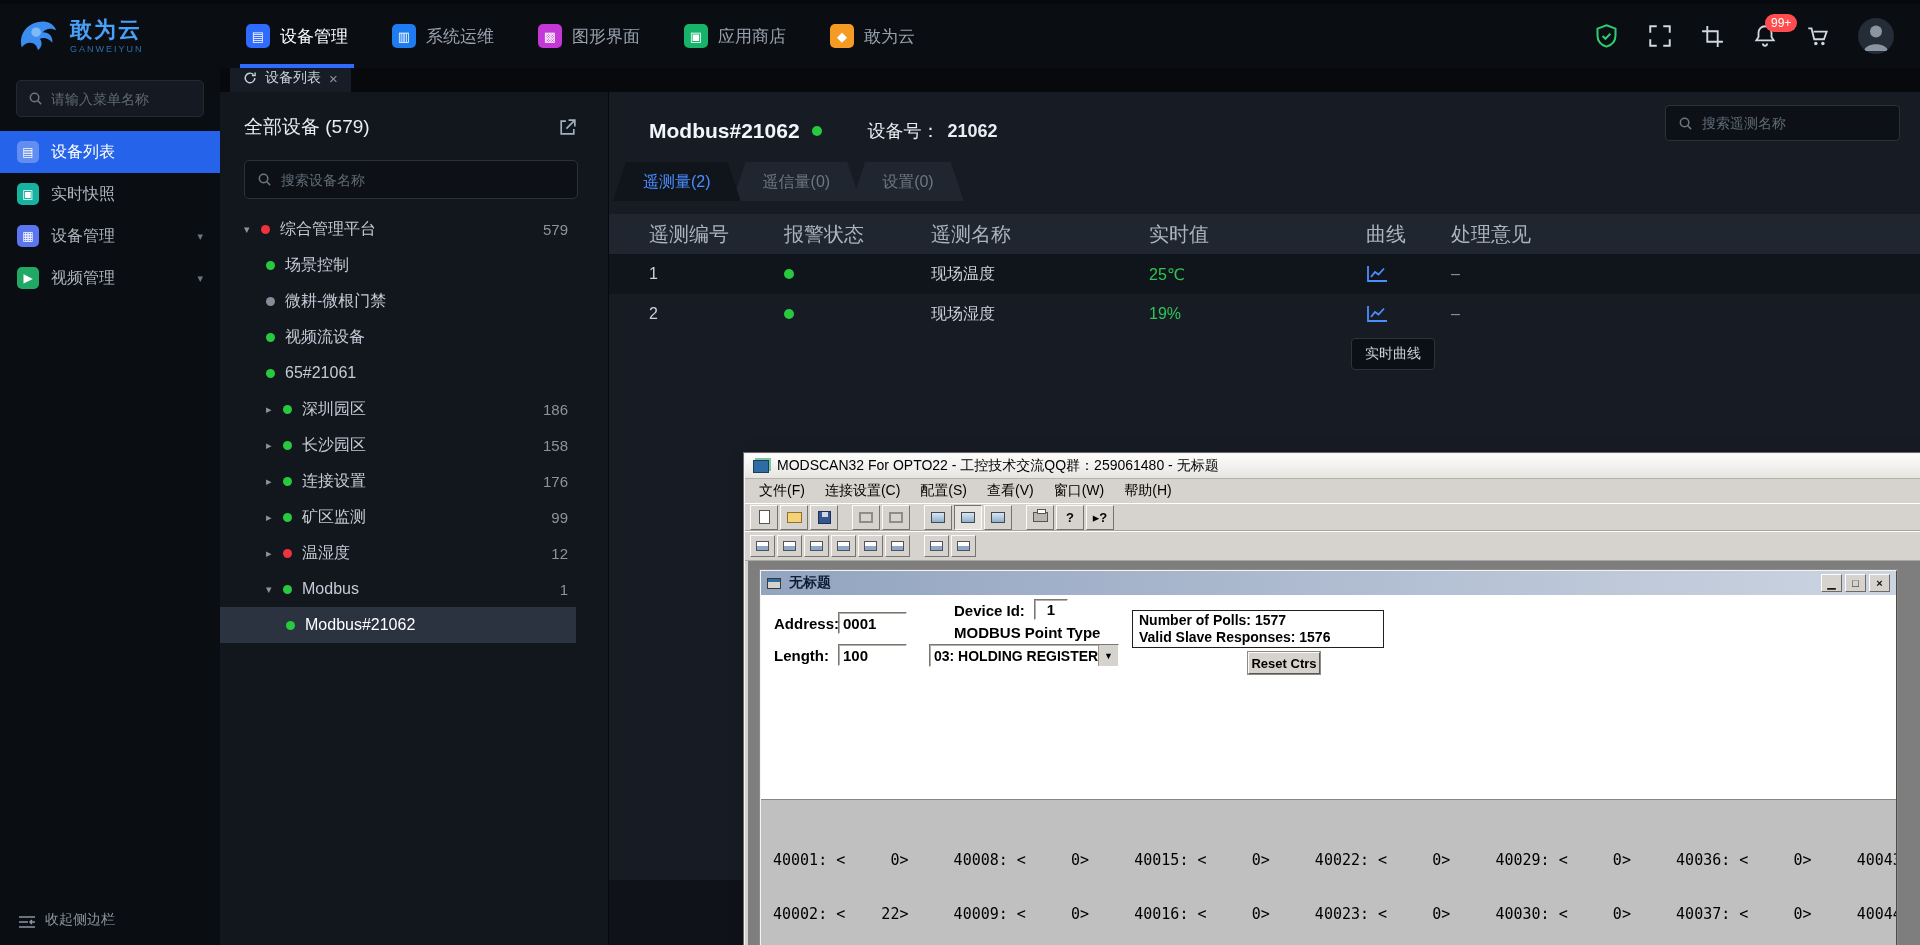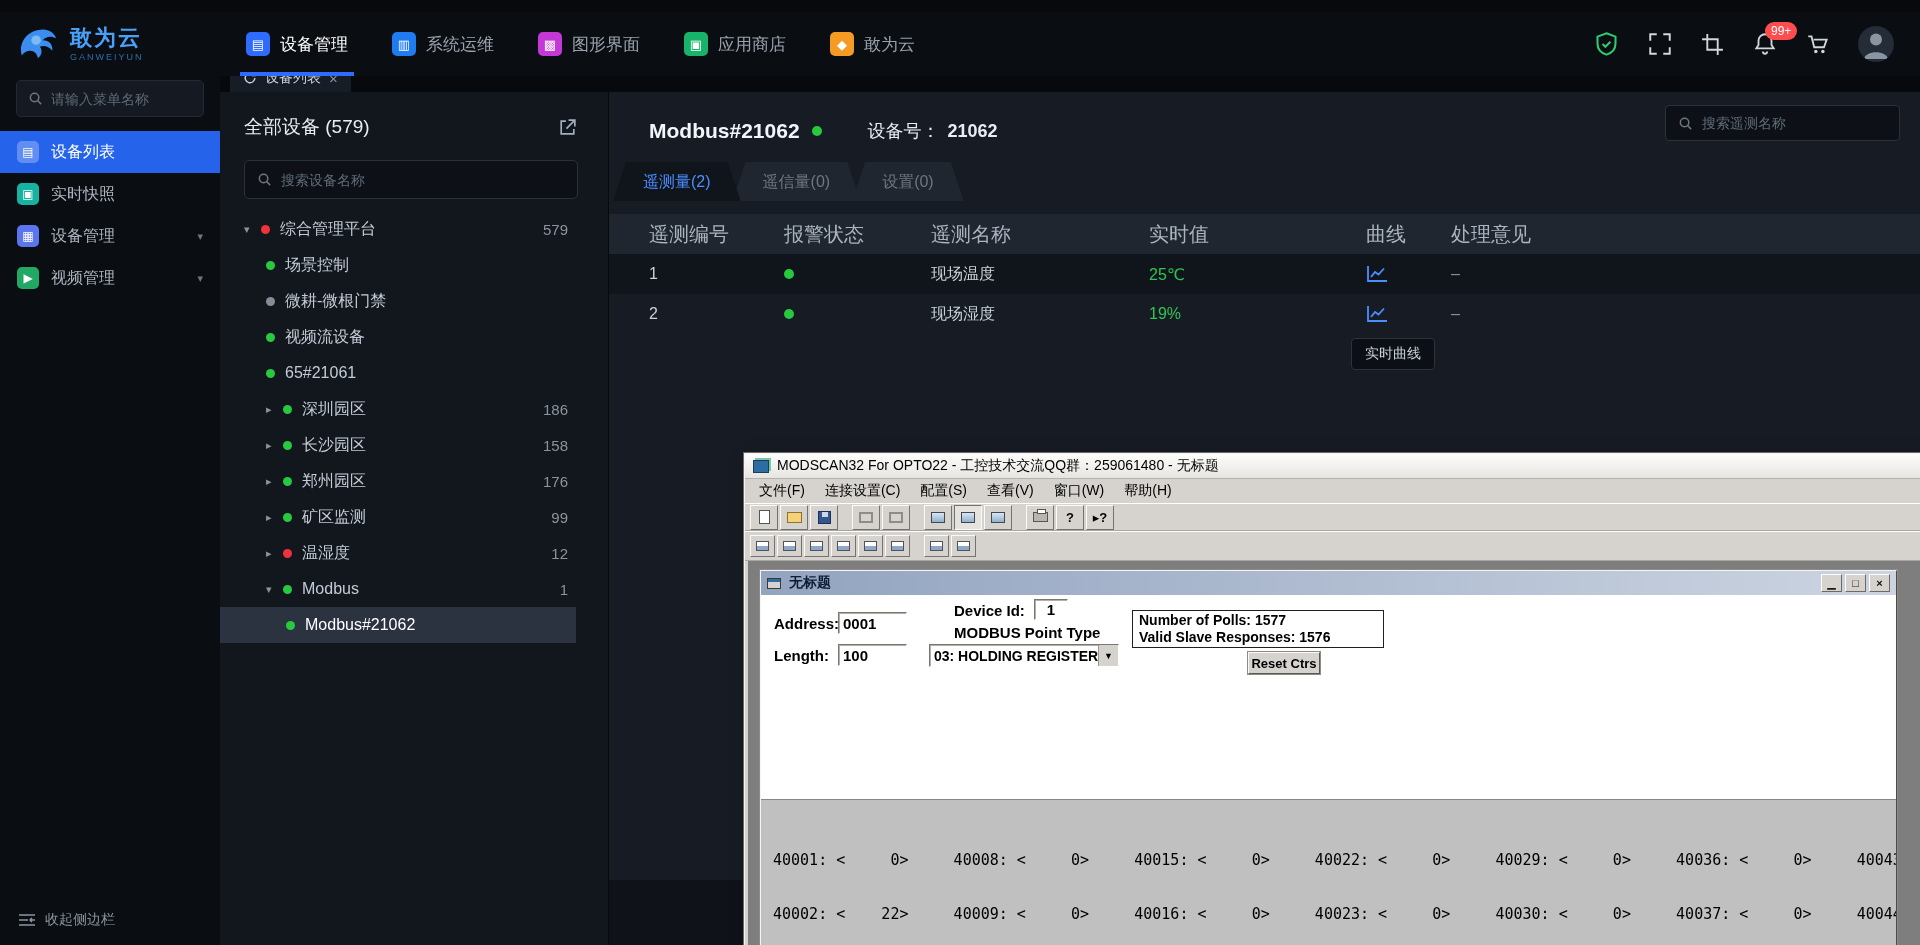--- a/index.html
+++ b/index.html
@@ -2,21 +2,21 @@
 <html><head>
 <meta charset="utf-8">
 <style>
   *{margin:0;padding:0;box-sizing:border-box}
   html,body{width:1920px;height:945px;overflow:hidden;background:#07090d;
     font-family:"Liberation Sans","DejaVu Sans",sans-serif}
   svg{display:block}
   input{font-family:inherit;outline:none}
 
   
-  .topbar{position:absolute;left:0;top:12px;right:0;height:64px;background:#0a0d12;display:flex;align-items:center;z-index:30}
+  .topbar{position:absolute;left:0;top:4px;right:0;height:64px;background:#0a0d12;display:flex;align-items:center;z-index:30}
   .brand{display:flex;align-items:center;gap:10px;padding-left:16px;width:224px;flex:none}
   .brand-title{color:#49a0f8;font-size:22px;font-weight:bold;letter-spacing:2px;line-height:1}
   .brand-sub{color:#2f6ea8;font-size:9px;letter-spacing:2px;margin-top:3px}
   .nav{display:flex;height:100%}
   .nav-item{position:relative;display:flex;align-items:center;gap:10px;padding:0 22px;color:#98a2ad;font-size:17px;cursor:pointer}
   .nav-item.active{color:#fff}
   .nav-item.active::after{content:"";position:absolute;left:16px;right:16px;bottom:0;height:4px;background:#2f6bff}
   .nav-ic{width:24px;height:24px;border-radius:5px;color:#fff;font-size:13px;display:flex;align-items:center;justify-content:center;flex:none}
   .nic1{background:#2f6bff}.nic2{background:#1f7bf0}.nic3{background:#c438d8}.nic4{background:#17b36a}.nic5{background:#f59a23}
   .top-actions{margin-left:auto;display:flex;align-items:center;gap:27px;padding-right:26px}
@@ -28,21 +28,21 @@
   .sidebar{position:absolute;left:0;top:64px;bottom:0;width:220px;background:#0a0d12}
   .s-search{margin:16px 16px 14px;height:37px;background:#141922;border:1px solid #232a34;border-radius:5px;display:flex;align-items:center;gap:8px;padding:0 11px}
   .s-search input{flex:1;min-width:0;background:transparent;border:0;color:#cdd5de;font-size:14px}
   .s-search input::placeholder{color:#5f6a75}
   .s-item{height:42px;display:flex;align-items:center;gap:12px;padding:0 17px;color:#aeb6c0;font-size:16px;cursor:pointer}
   .s-item.active{background:#2563eb;color:#fff}
   .s-ic{width:22px;height:22px;border-radius:5px;display:flex;align-items:center;justify-content:center;font-size:12px;color:#fff;flex:none}
   .sic1{background:#4f8ef7}.sic2{background:#17b3a0}.sic3{background:#5b74f0}.sic4{background:#21a864}
   .s-item.active .s-ic{background:rgba(255,255,255,.28)}
   .s-chev{margin-left:auto;color:#6e7681;font-size:11px}
-  .s-collapse{position:absolute;bottom:16px;left:18px;display:flex;align-items:center;gap:9px;color:#8b95a1;font-size:14px;cursor:pointer}
+  .s-collapse{position:absolute;bottom:16px;left:18px;display:flex;align-items:flex-end;gap:9px;color:#8b95a1;font-size:14px;cursor:pointer}
 
   
   .tabstrip{position:absolute;left:220px;right:0;top:64px;height:28px;background:#07090d;display:flex;align-items:flex-end}
   .doc-tab{margin-left:10px;height:28px;background:#171d26;color:#c9d1d9;display:flex;align-items:center;gap:8px;padding:0 13px;font-size:14px;border-radius:3px 3px 0 0;cursor:pointer}
   .doc-close{color:#8b949e;font-size:15px;cursor:pointer}
 
   
   .tree{position:absolute;left:220px;top:92px;bottom:0;width:389px;background:#12161d;border-right:1px solid #07090d}
   .tree-head{display:flex;align-items:center;justify-content:space-between;padding:22px 30px 0 24px}
   .tree-title{color:#e6edf3;font-size:19px}
@@ -301,21 +301,21 @@
   </div>
   <div class="node lv1">
     <span class="chev">▸</span>
     <span class="dot green"></span>
     <span>长沙园区</span>
     <span class="count">158</span>
   </div>
   <div class="node lv1">
     <span class="chev">▸</span>
     <span class="dot green"></span>
-    <span>郑州园区</span>
+    <span>连接设置</span>
     <span class="count">176</span>
   </div>
   <div class="node lv1">
     <span class="chev">▸</span>
     <span class="dot green"></span>
     <span>矿区监测</span>
     <span class="count">99</span>
   </div>
   <div class="node lv1">
     <span class="chev">▸</span>

